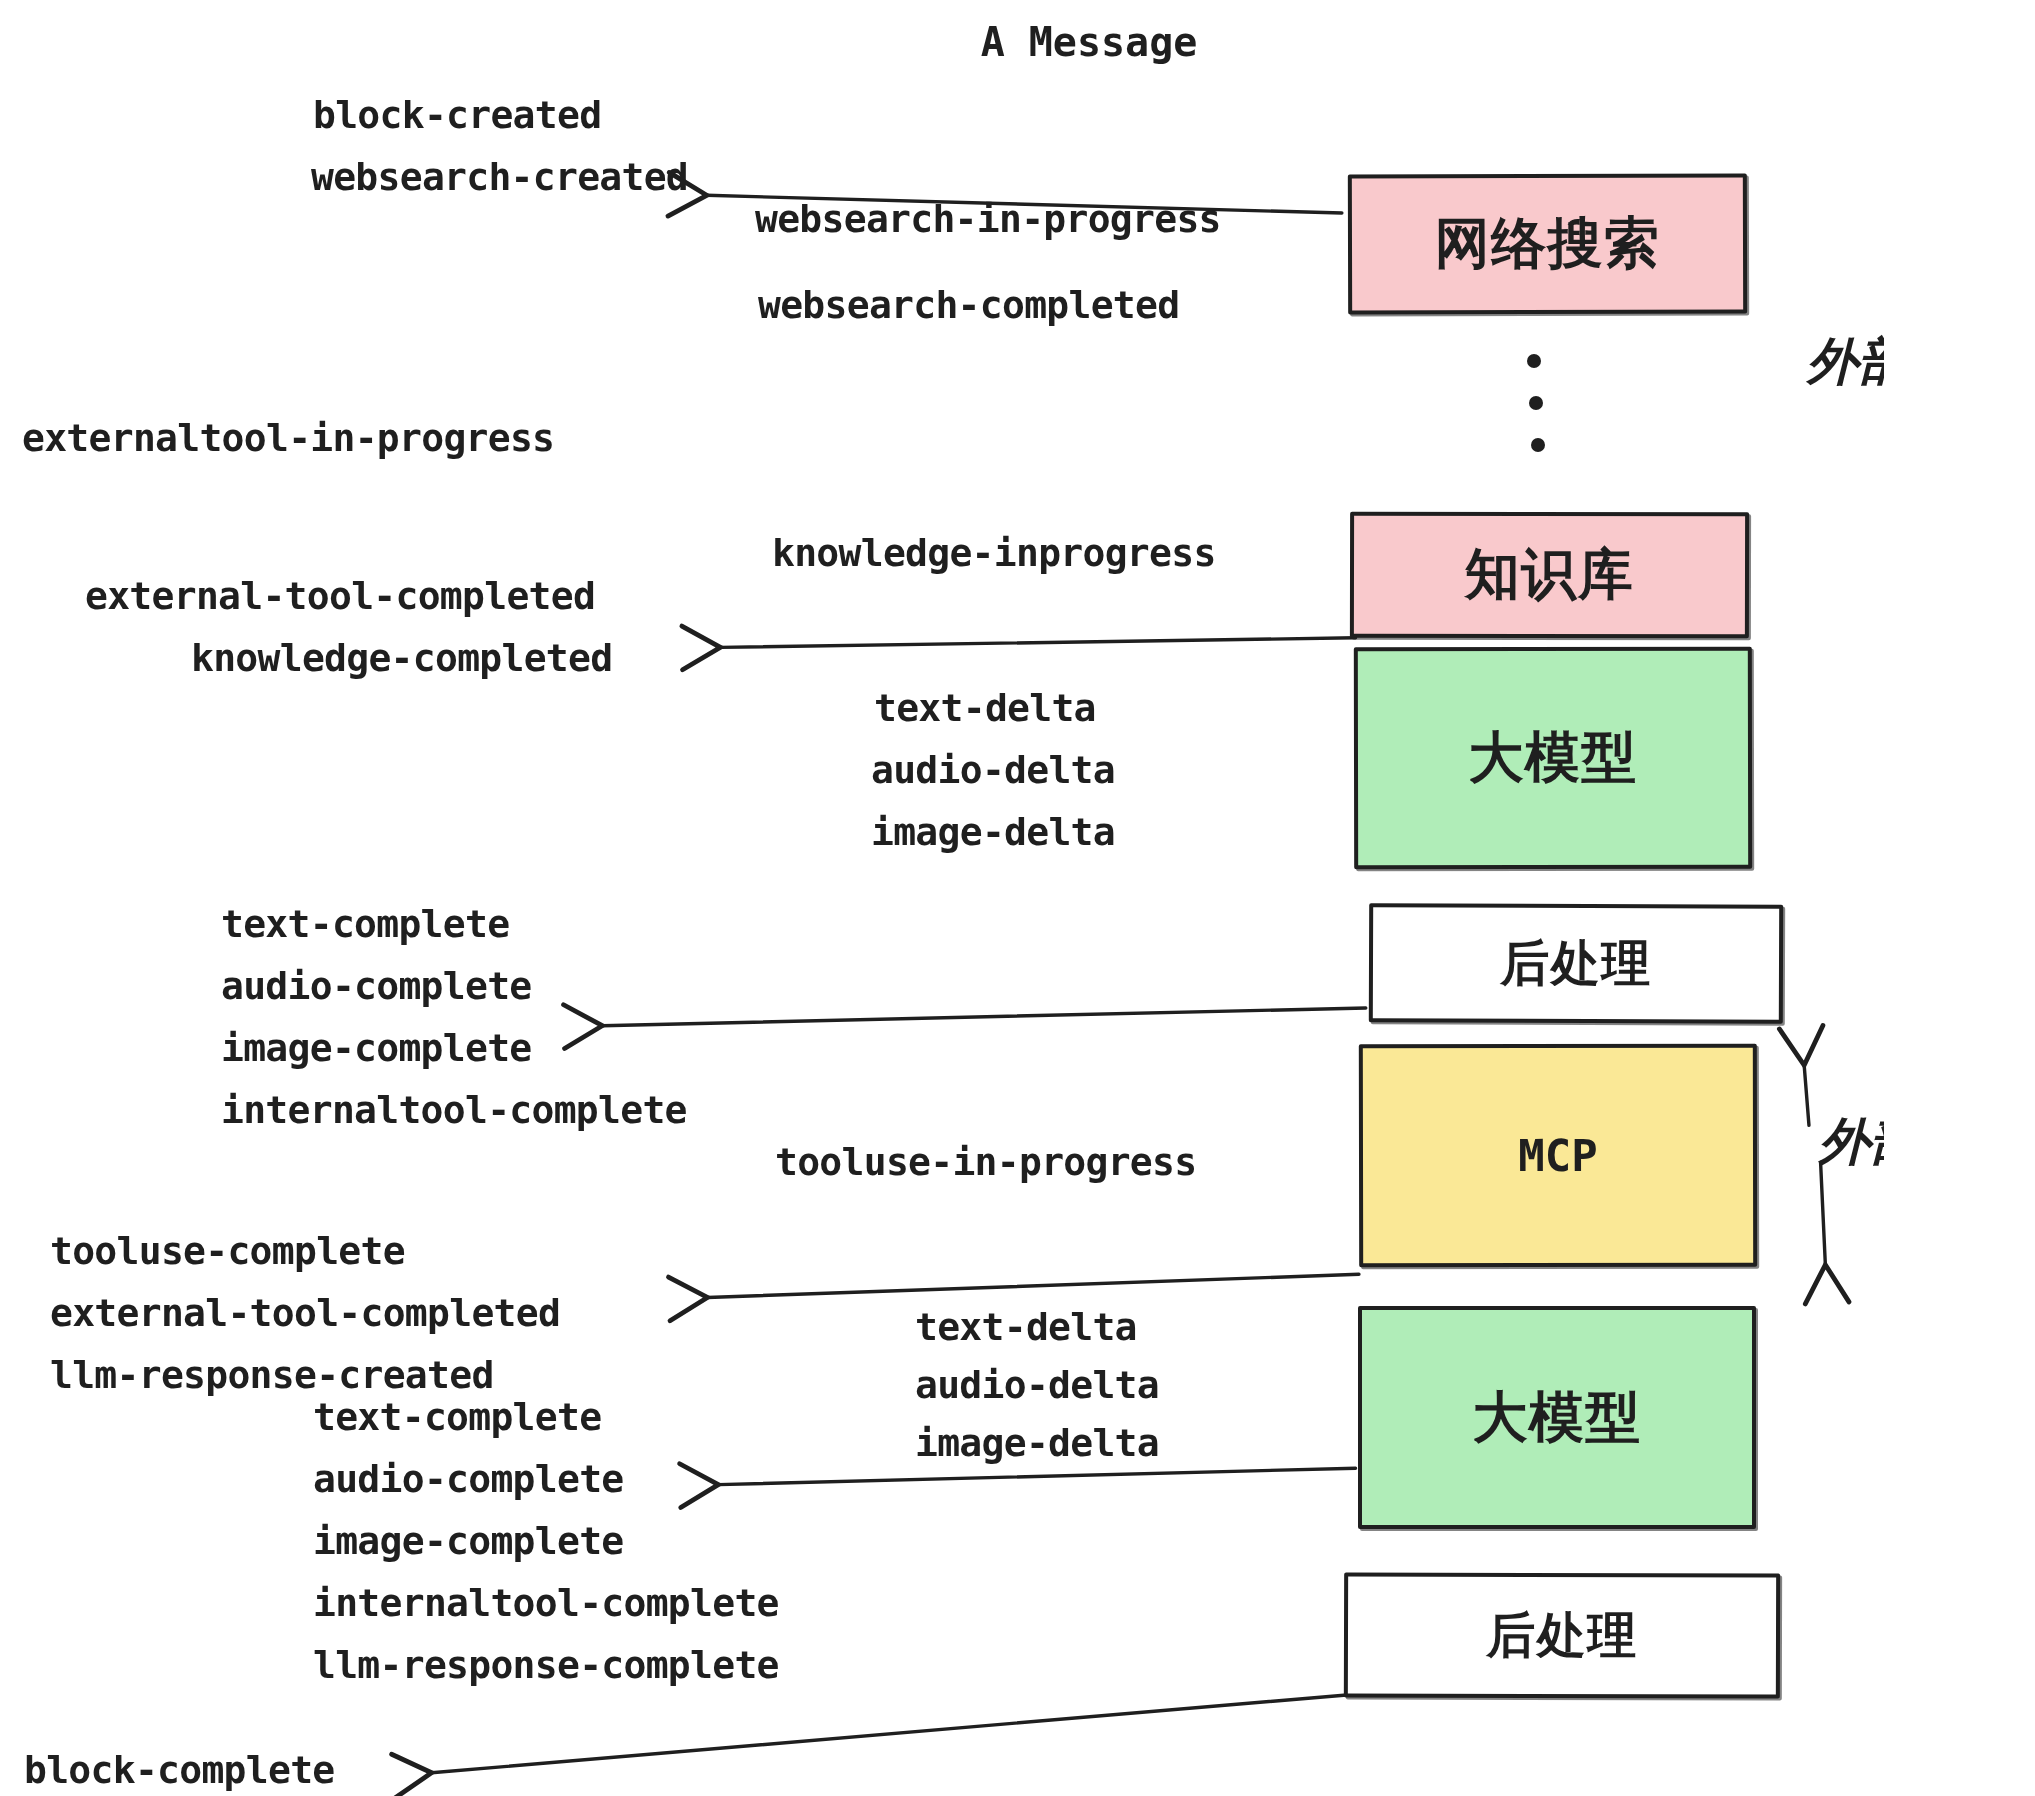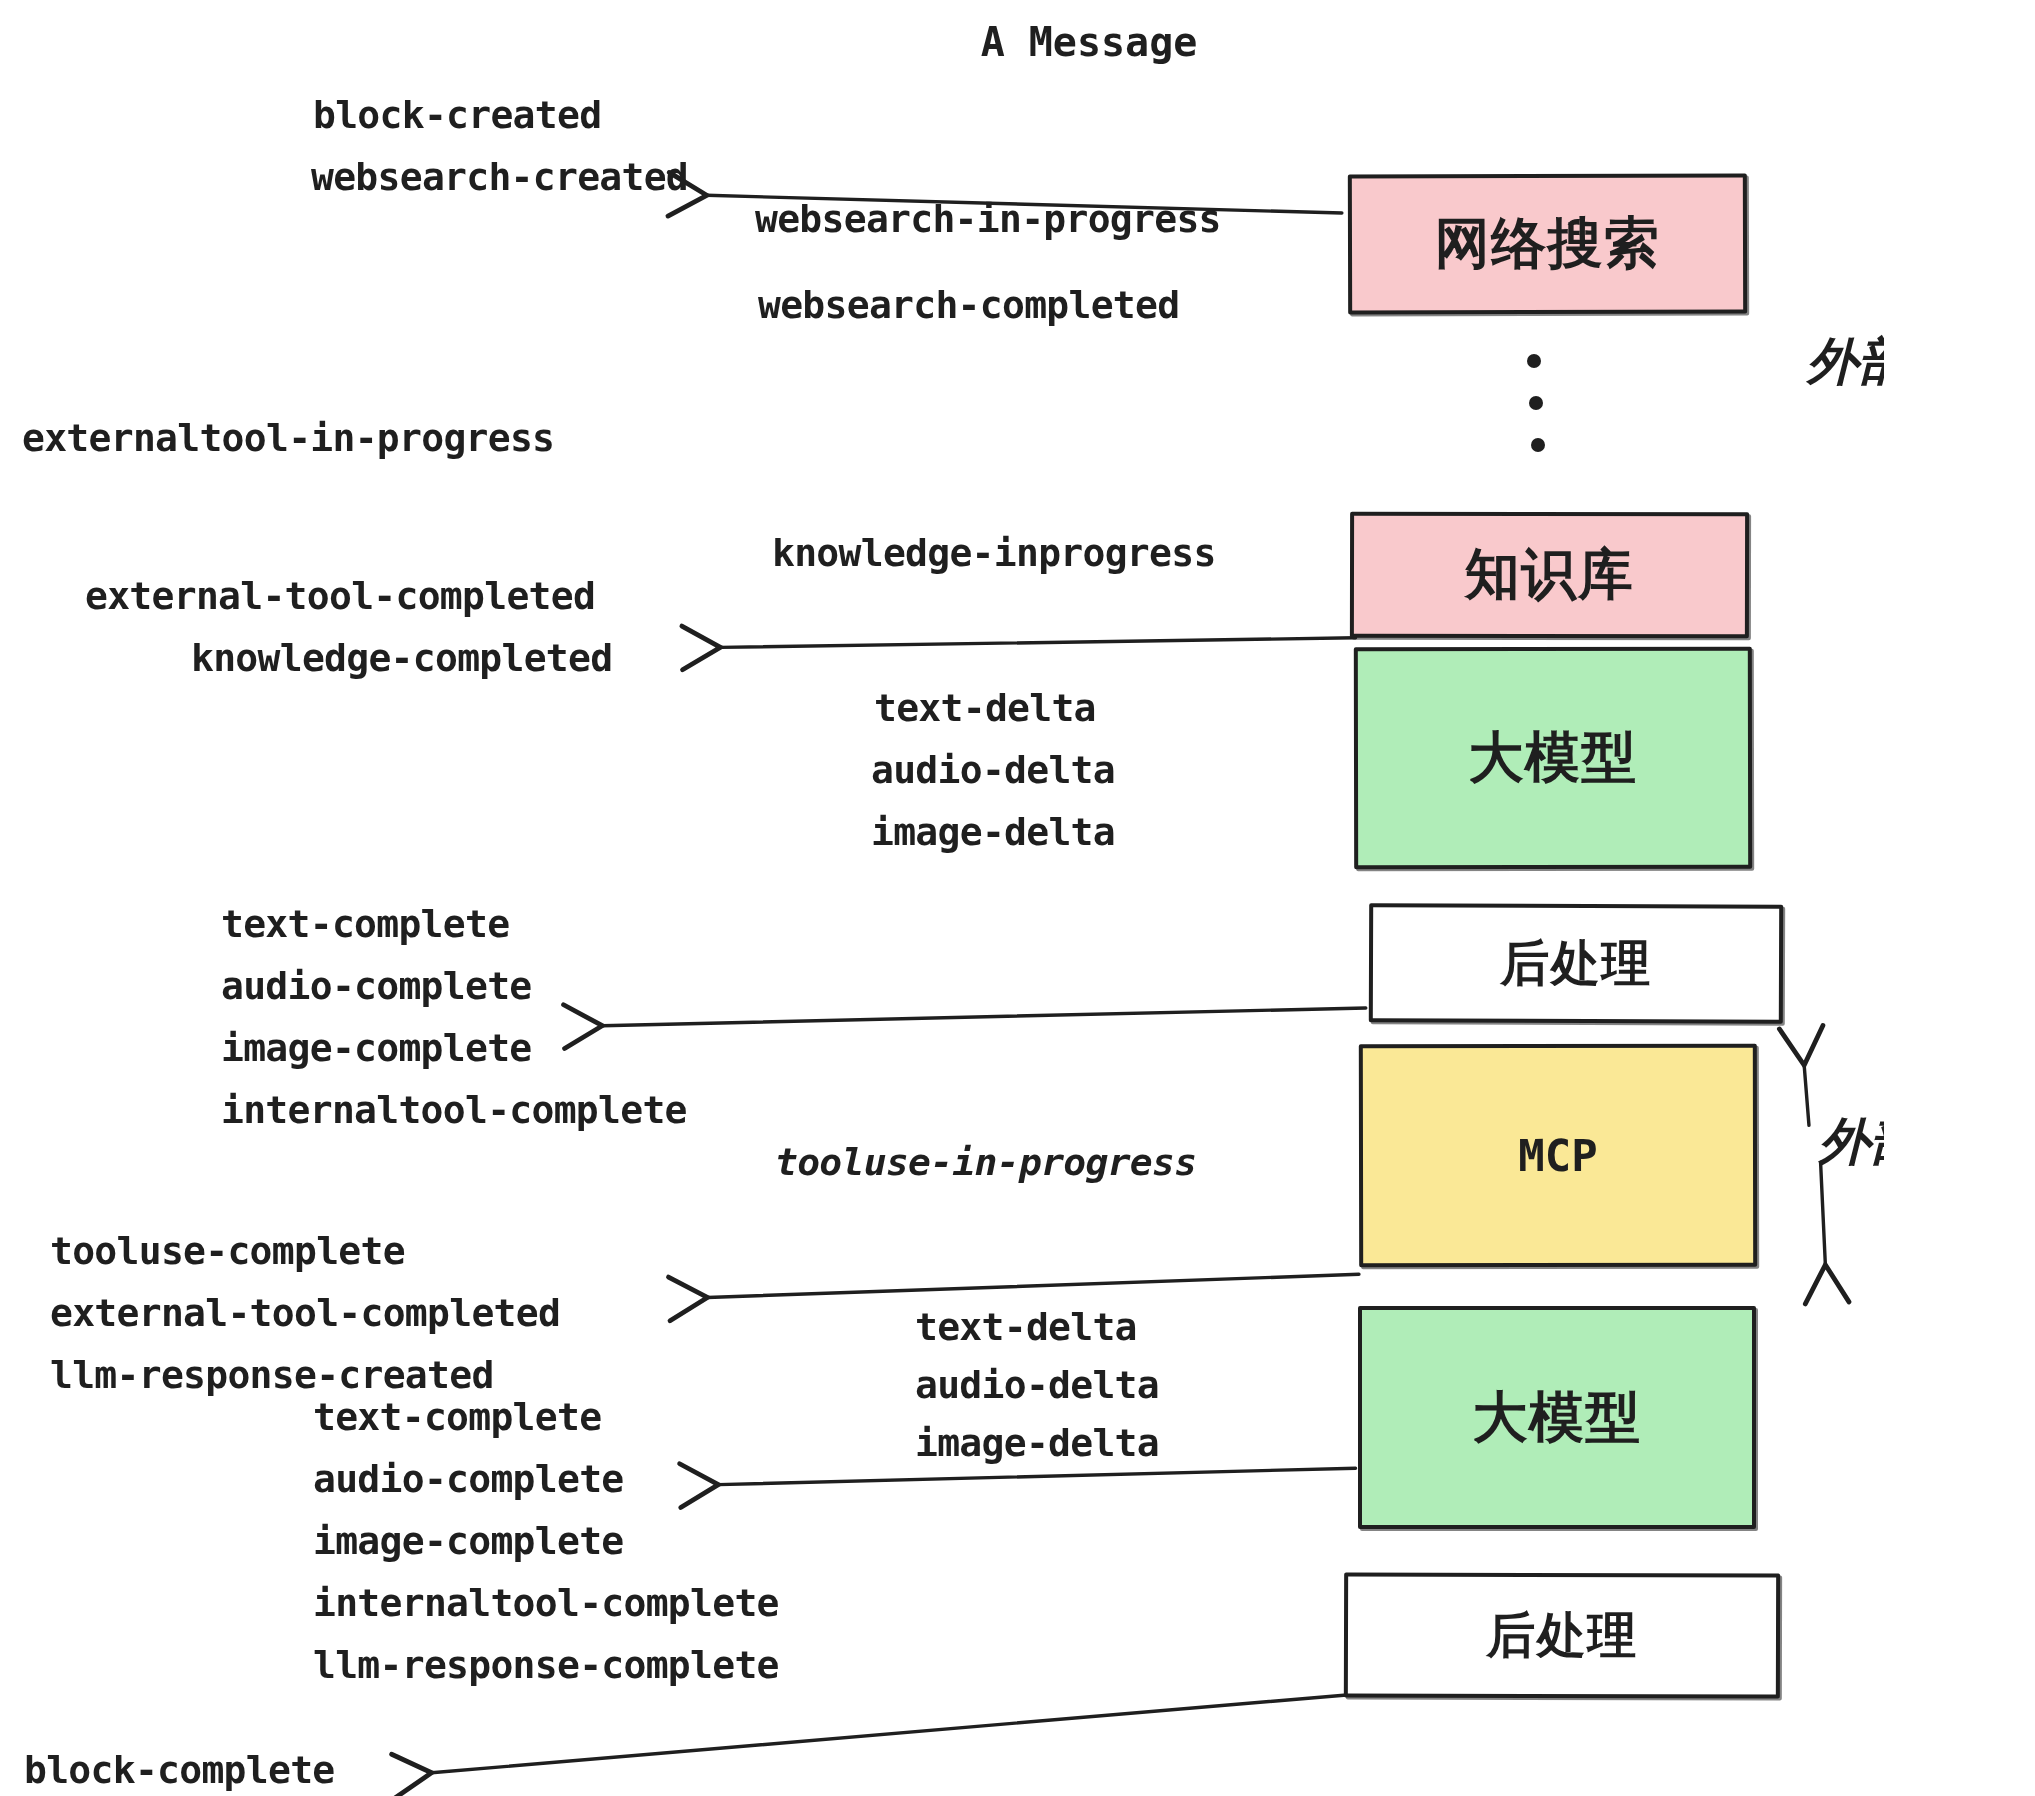--- a/index.html
+++ b/index.html
@@ -146,21 +146,21 @@
   <div class="lbl" style="left:191px;  top:660px;">knowledge-completed</div>
 
   <div class="lbl" style="left:874px; top:710px;">text-delta</div>
   <div class="lbl" style="left:871px; top:772px;">audio-delta</div>
   <div class="lbl" style="left:871px; top:834px;">image-delta</div>
 
   <div class="lbl" style="left:221px;  top:926px;">text-complete</div>
   <div class="lbl" style="left:221px;  top:988px;">audio-complete</div>
   <div class="lbl" style="left:221px;  top:1050px;">image-complete</div>
   <div class="lbl" style="left:221px;  top:1112px;">internaltool-complete</div>
-  <div class="lbl" style="left:775px; top:1164px;font-style:italic;">tooluse-in-progress</div>
+  <div class="lbl" style="left:775px; top:1164px;">tooluse-in-progress</div>
 
   <div class="lbl" style="left:50px;   top:1253px;">tooluse-complete</div>
   <div class="lbl" style="left:50px;   top:1315px;">external-tool-completed</div>
   <div class="lbl" style="left:50px;   top:1377px;">llm-response-created</div>
 
   <div class="lbl" style="left:915px; top:1329px;">text-delta</div>
   <div class="lbl" style="left:915px; top:1387px;">audio-delta</div>
   <div class="lbl" style="left:915px; top:1445px;">image-delta</div>
 
   <div class="lbl" style="left:313px;  top:1419px;">text-complete</div>

